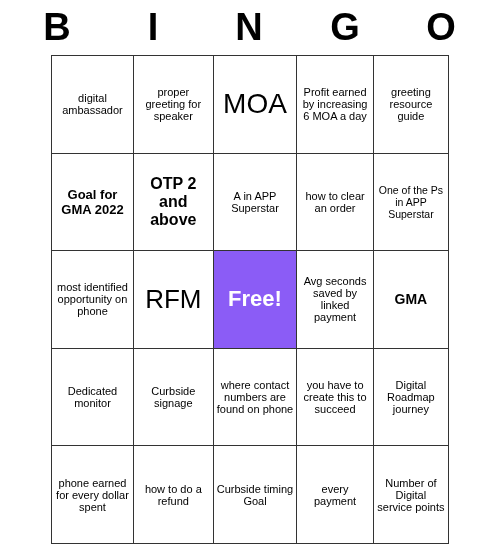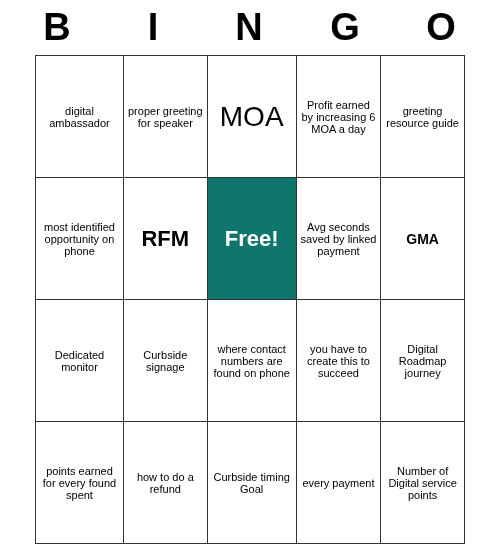--- a/index.html
+++ b/index.html
@@ -20,21 +20,21 @@
       padding: 6px 10px;
       font-size: 38px;
       font-weight: bold;
       letter-spacing: 2px;
     }
     .header span {
       width: 50px;
       text-align: center;
     }
     .grid {
-      width: 430px;
+      width: 398px;
       border-collapse: collapse;
       flex: 1;
     }
     .grid td {
       border: 1.5px solid #333;
       text-align: center;
       vertical-align: middle;
       font-size: 11px;
       padding: 4px 3px;
       height: 82px;
@@ -55,34 +55,41 @@
 <table class="grid">
   <tbody id="grid-body">
       <tr>
         <td>digital ambassador</td>
         <td>proper greeting for speaker</td>
         <td style="font-size: 28px; font-weight: normal;">MOA</td>
         <td>Profit earned by increasing 6 MOA a day</td>
         <td>greeting resource guide</td>
       </tr>
       <tr>
+        <td style="font-size: 13px; font-weight: bold;">Goal for GMA 2022</td>
+        <td style="font-size: 16px; font-weight: bold;">OTP 2 and above</td>
+        <td>A in APP Superstar</td>
+        <td>how to clear an order</td>
+        <td style="font-size: 10.5px;">One of the Ps in APP Superstar</td>
+      </tr>
+      <tr>
         <td>most identified opportunity on phone</td>
-        <td style="font-size: 22px; font-weight: bold;">RFM</td>
-        <td style="background-color: #0f766e; color: rgb(255, 255, 255); font-size: 22px; font-weight: bold;">Free!</td>
+        <td style="font-size: 26px; font-weight: normal;">RFM</td>
+        <td style="background-color: #8b5cf6; color: rgb(255, 255, 255); font-size: 22px; font-weight: bold;">Free!</td>
         <td>Avg seconds saved by linked payment</td>
         <td style="font-size: 14px; font-weight: bold;">GMA</td>
       </tr>
       <tr>
         <td>Dedicated monitor</td>
         <td>Curbside signage</td>
         <td>where contact numbers are found on phone</td>
         <td>you have to create this to succeed</td>
         <td>Digital Roadmap journey</td>
       </tr>
       <tr>
-        <td>points earned for every found spent</td>
+        <td>phone earned for every dollar spent</td>
         <td>how to do a refund</td>
         <td>Curbside timing Goal</td>
         <td>every payment</td>
         <td>Number of Digital service points</td>
       </tr>
     </tbody>
 </table>
 
 </body></html>

